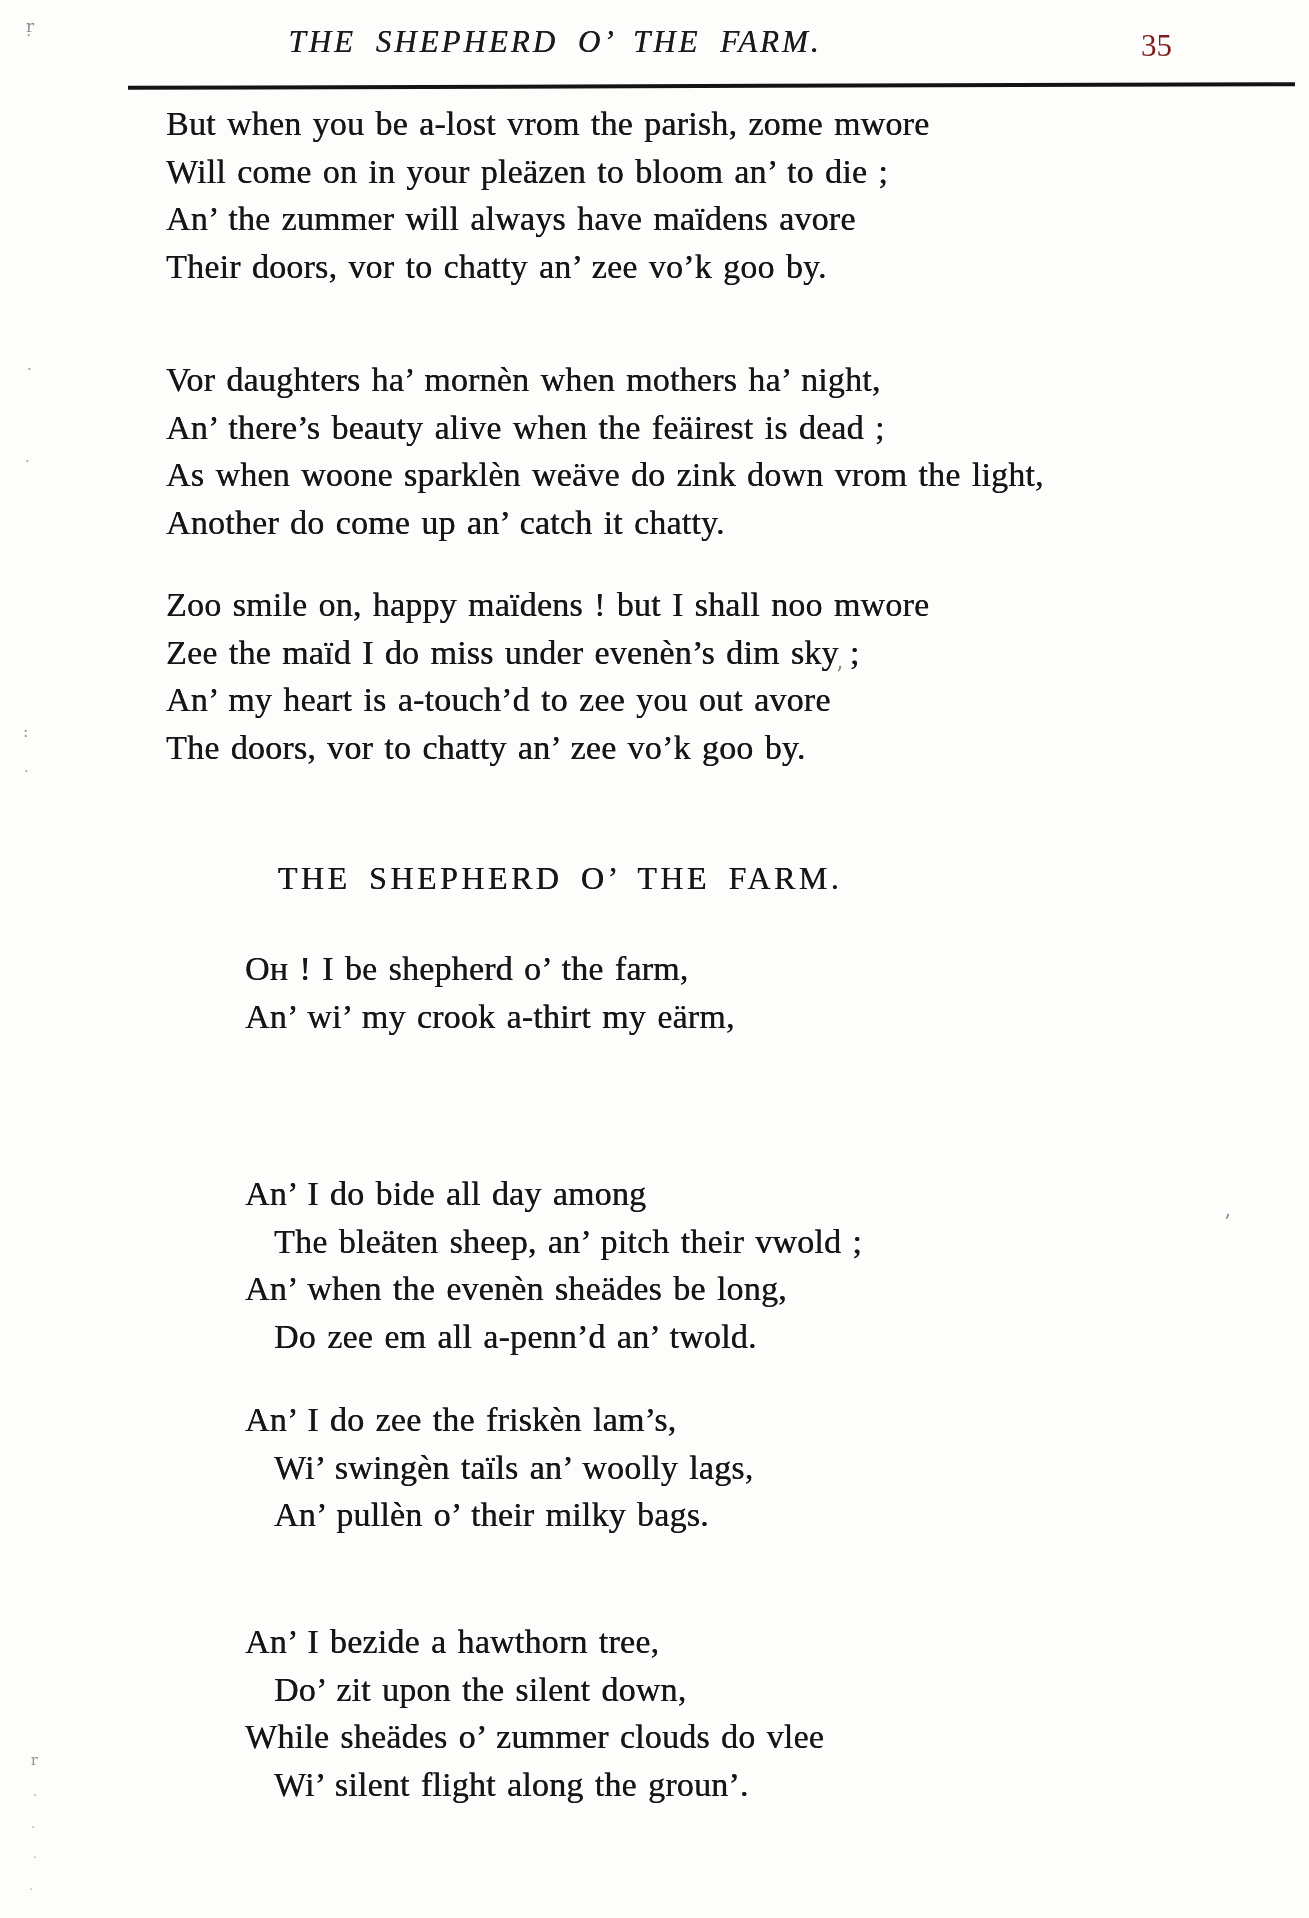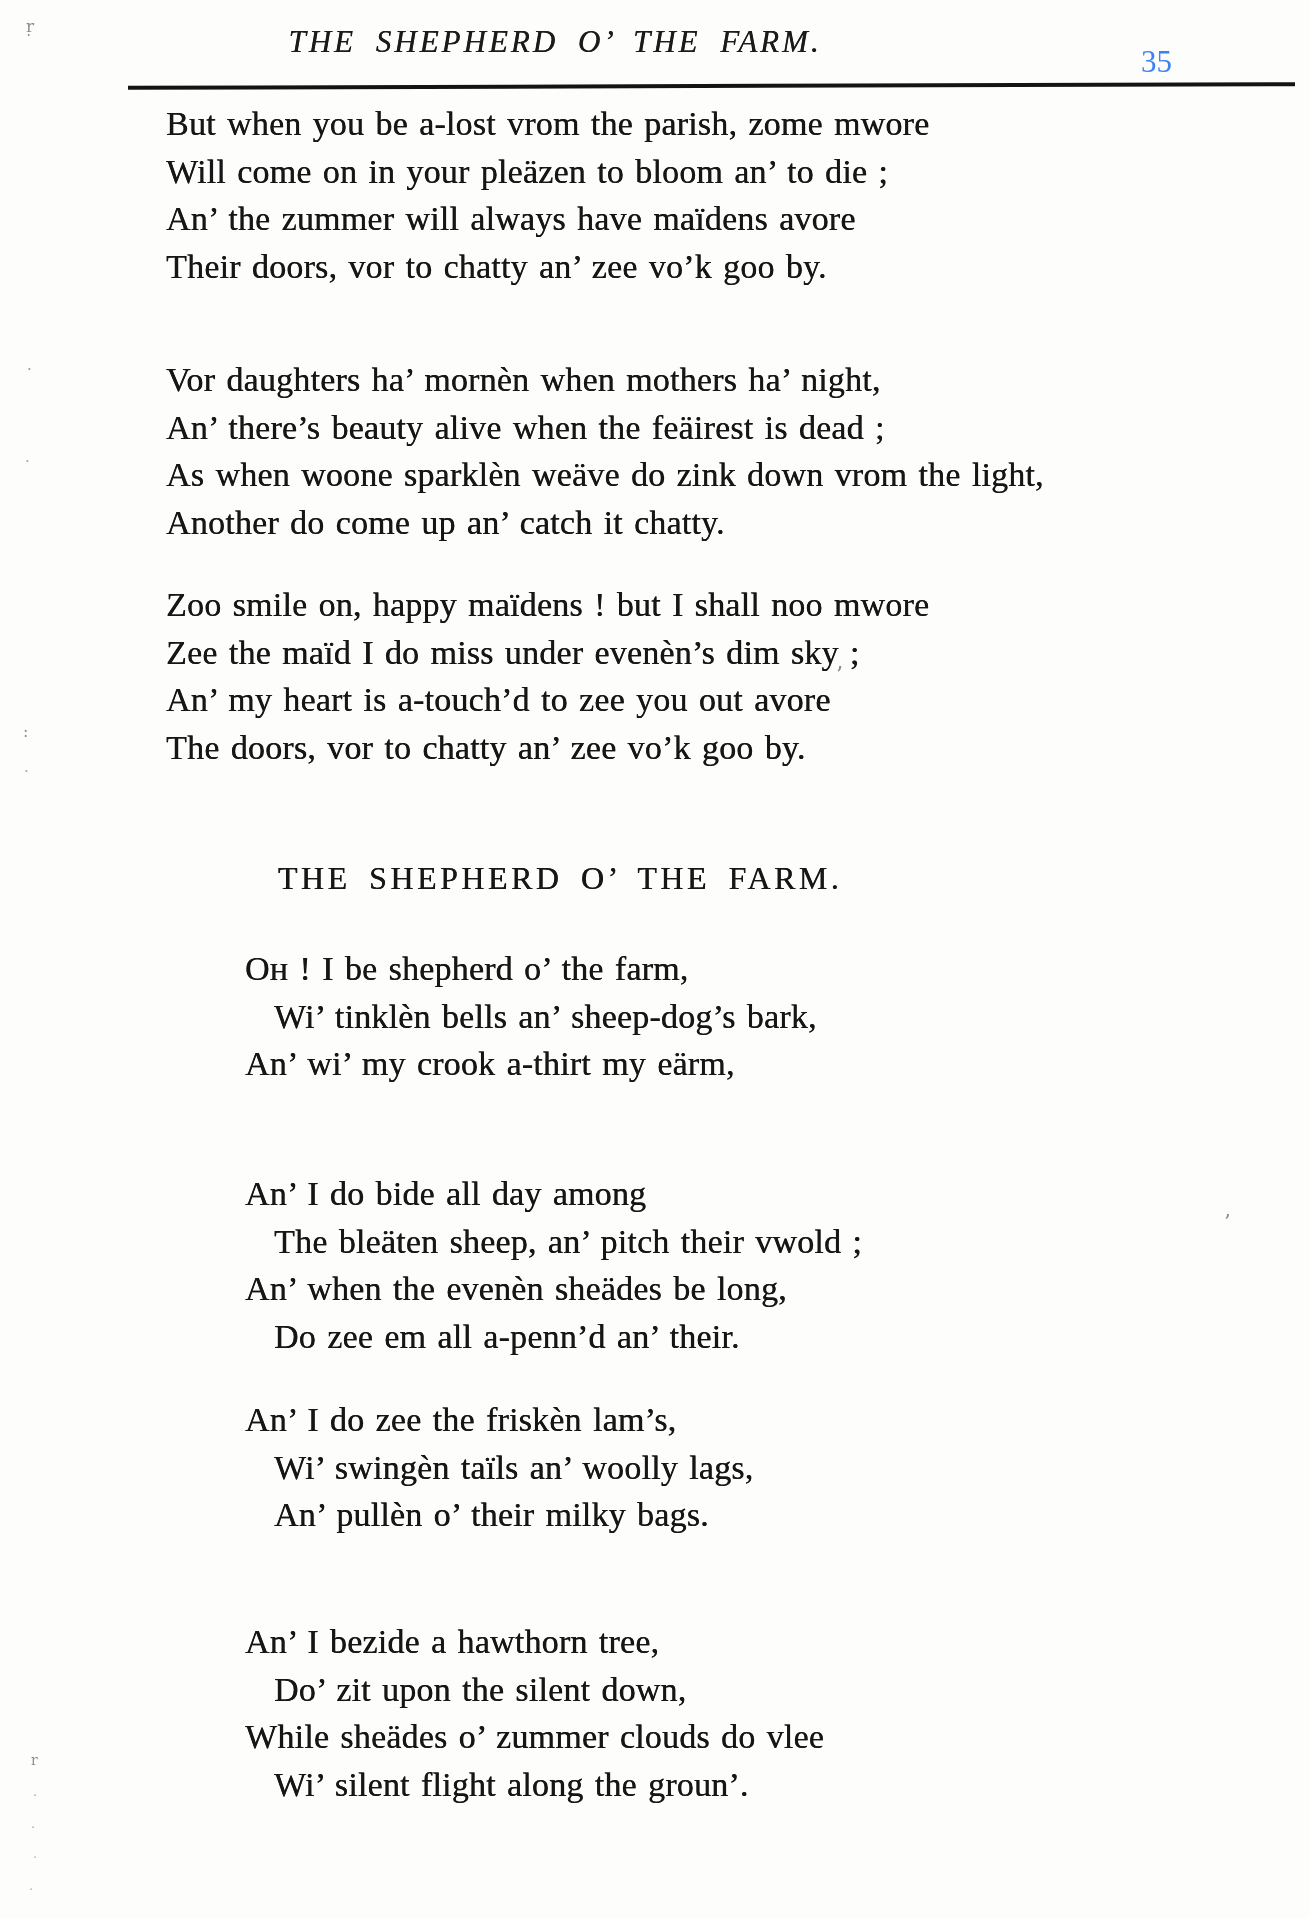--- a/index.html
+++ b/index.html
@@ -20,22 +20,22 @@
   }
   .running-head {
     font-style:italic;
     font-size:31px;
     letter-spacing:3px;
     word-spacing:9px;
     color:#1b1b1b;
     text-shadow:0.3px 0 0 currentColor;
   }
   .page-number {
-    position:absolute; top:44px; left:1141px;
-    font-size:31px; color:#3b82f6;
+    position:absolute; top:28px; left:1141px;
+    font-size:31px; color:#7f1d1d;
   }
   .header-rule {
     position:absolute; top:84px; left:128px; width:1167px; height:4px;
     background:#141414;
     transform:rotate(-0.18deg);
   }
 
   
   .stanza {
     position:absolute;
@@ -96,29 +96,28 @@
     <div class="line">An’ my heart is a-touch’d to zee you out avore</div>
     <div class="line">The doors, vor to chatty an’ zee vo’k goo by.</div>
   </div>
 
   <div class="poem-title-wrap">
     <span class="poem-title">THE SHEPHERD O’ THE FARM.</span>
   </div>
 
   <div class="stanza poem" style="top:945px">
     <div class="line">Oʜ !  I be shepherd o’ the farm,</div>
-    <div class="line indent">Wi’ tinklèn bells an’ sheep-dog’s bark,</div>
     <div class="line">An’ wi’ my crook a-thirt my eärm,</div>
   </div>
 
   <div class="stanza poem" style="top:1170px">
     <div class="line">An’ I do bide all day among</div>
     <div class="line indent">The bleäten sheep, an’ pitch their vwold ;</div>
     <div class="line">An’ when the evenèn sheädes be long,</div>
-    <div class="line indent">Do zee em all a-penn’d an’ their.</div>
+    <div class="line indent">Do zee em all a-penn’d an’ twold.</div>
   </div>
 
   <div class="stanza poem" style="top:1396px">
     <div class="line">An’ I do zee the friskèn lam’s,</div>
     <div class="line indent">Wi’ swingèn taïls an’ woolly lags,</div>
     <div class="line indent">An’ pullèn o’ their milky bags.</div>
   </div>
 
   <div class="stanza poem" style="top:1618px">
     <div class="line">An’ I bezide a hawthorn tree,</div>

